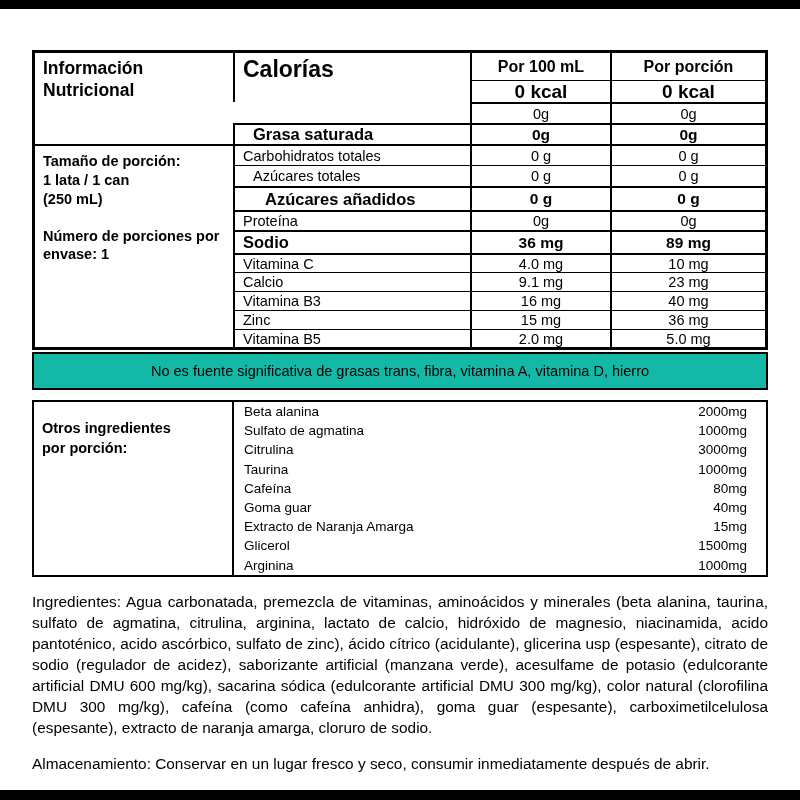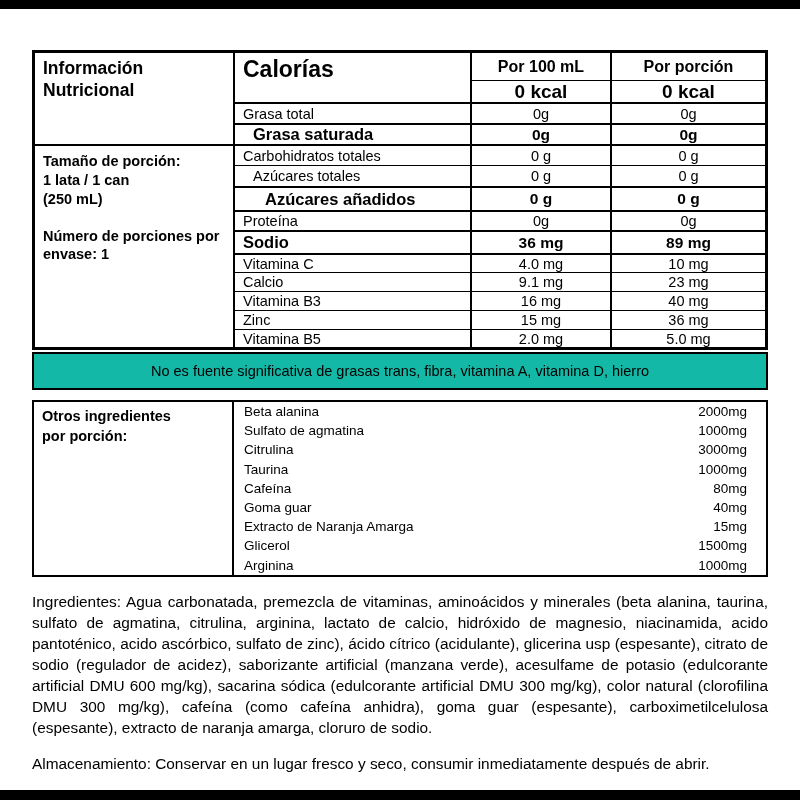--- a/index.html
+++ b/index.html
@@ -43,21 +43,21 @@
     display:flex;align-items:center;justify-content:center;font-size:14.5px;background:#14b8a6;
   }
 
   
   .ot{
     display:grid;margin-top:10px;
     grid-template-columns:198px 533px;
     grid-template-rows:repeat(9,19.2px);
     border:2.5px solid #000;box-sizing:border-box;width:736px;background:#fff;
   }
-  .ot-label{font-weight:bold;font-size:14.5px;line-height:1.35;padding:5px 8px;white-space:pre-line;align-items:flex-start;}
+  .ot-label{font-weight:bold;font-size:14.5px;line-height:1.35;padding:17px 8px;white-space:pre-line;align-items:flex-start;}
   .ot-row{display:flex;align-items:center;justify-content:space-between;box-sizing:border-box;
           border-left:2px solid #000;padding:0 18px 0 10px;font-size:13.5px;}
   .ot-row + .ot-row{border-top:0;}
   .ot-bt{border-top:1.5px solid #000;}
 
   
   .ingredients{margin-top:14px;font-size:15.4px;line-height:1.37;text-align:justify;}
   .para-label{font-weight:normal;}
   .storage{margin-top:16px;font-size:15.4px;line-height:1.35;}
 </style>
@@ -79,21 +79,20 @@
       <div class="blk blk2">Número de porciones por
 envase: 1</div>
     </div>
 
     <div class="c cal-label bl" style="grid-area:1/2/3/3">Calorías</div>
     <div class="c hdr bl" style="grid-area:1/3/2/4">Por 100 mL</div>
     <div class="c hdr bl" style="grid-area:1/4/2/5">Por porción</div>
     <div class="c kcal bl bt1" style="grid-area:2/3/3/4">0 kcal</div>
     <div class="c kcal bl bt1" style="grid-area:2/4/3/5">0 kcal</div>
 
-    <div class="c nm bl bt2" style="grid-area:3/2">Grasa total</div>
     <div class="c val bl bt2" style="grid-area:3/3">0g</div>
     <div class="c val bl bt2" style="grid-area:3/4">0g</div>
 
     <div class="c nm bl bt2 bold ind1" style="grid-area:4/2">Grasa saturada</div>
     <div class="c val bl bt2 boldv" style="grid-area:4/3">0g</div>
     <div class="c val bl bt2 boldv" style="grid-area:4/4">0g</div>
 
     <div class="c nm bl bt2" style="grid-area:5/2">Carbohidratos totales</div>
     <div class="c val bl bt2" style="grid-area:5/3">0 g</div>
     <div class="c val bl bt2" style="grid-area:5/4">0 g</div>

